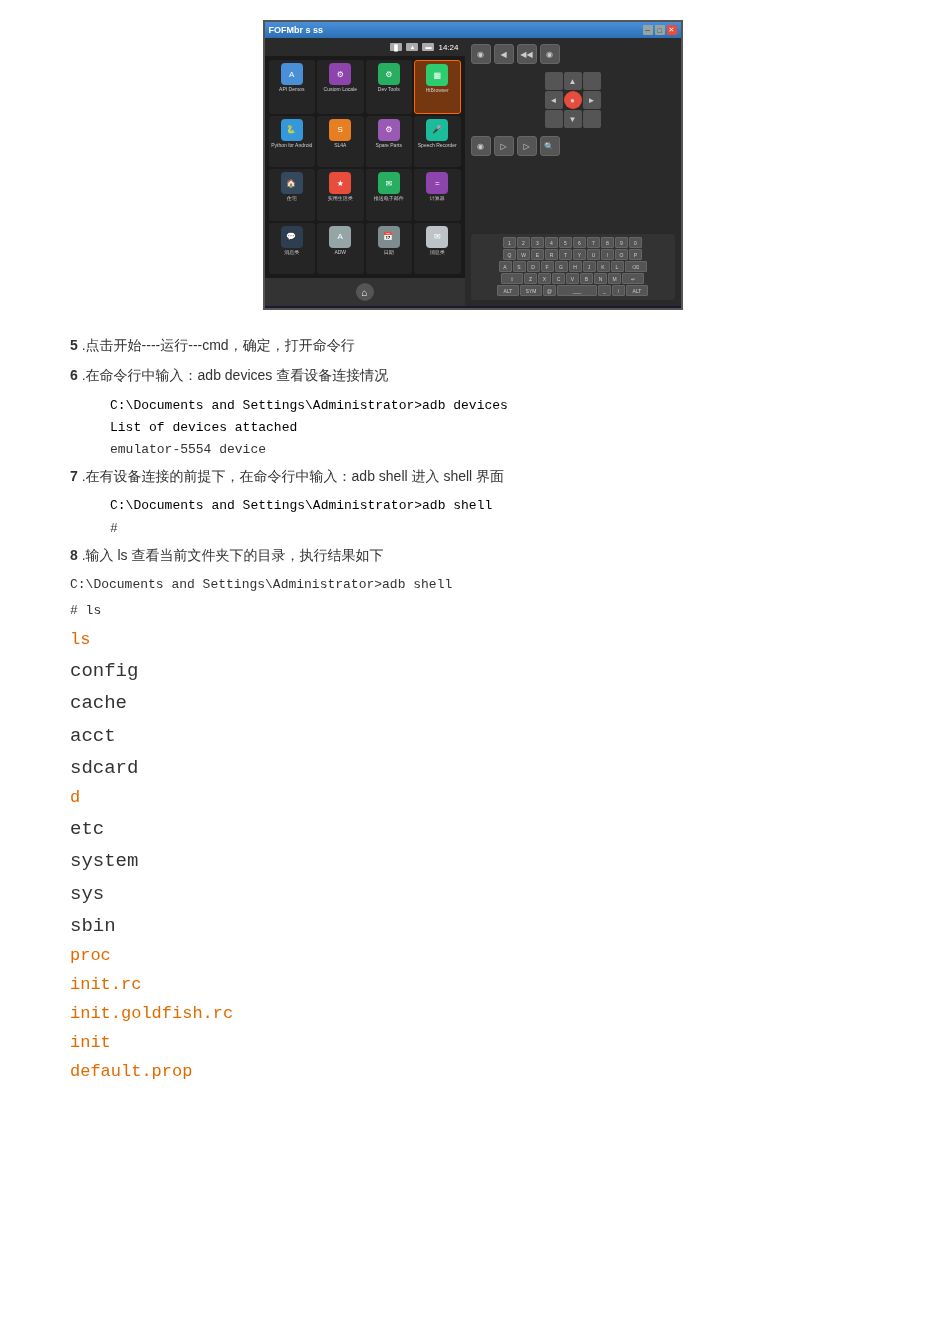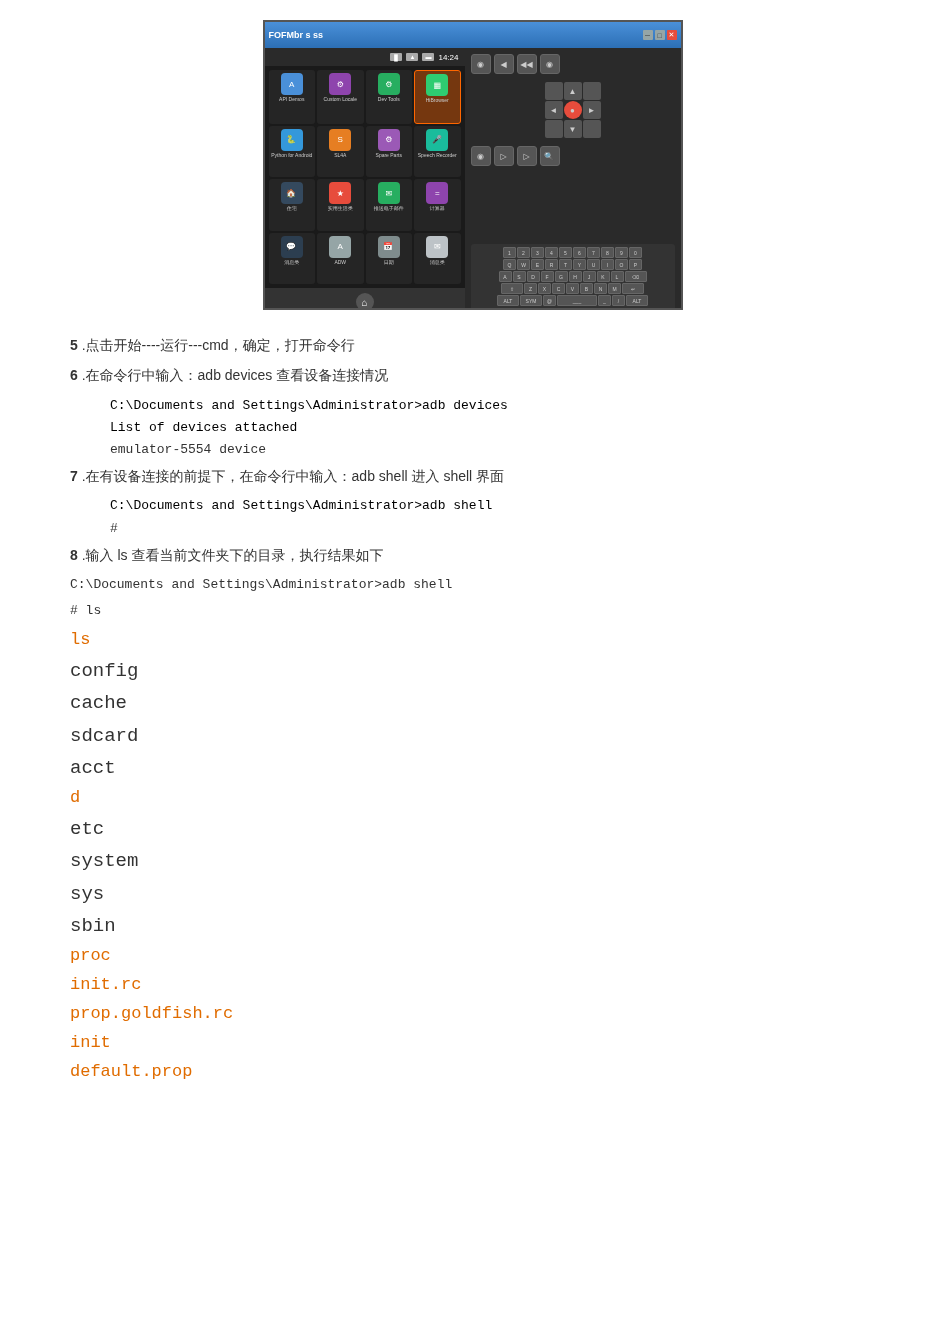--- a/index.html
+++ b/index.html
@@ -24,21 +24,21 @@
       height: 290px;
       background: #1a1a2e;
       border: 2px solid #555;
       position: relative;
       overflow: hidden;
     }
 
     
     .emu-titlebar {
       background: linear-gradient(to bottom, #4a90d9, #2c6fb5);
-      height: 26px;
+      height: 16px;
       display: flex;
       align-items: center;
       padding: 0 4px;
       justify-content: space-between;
     }
     .emu-title-text {
       color: white;
       font-size: 9px;
       font-weight: bold;
     }
@@ -512,27 +512,27 @@
     <span>.输入 ls 查看当前文件夹下的目录，执行结果如下</span>
   </div>
 
   <div class="ls-section">
     <div class="ls-command-block code-black">C:\Documents and Settings\Administrator&gt;adb shell</div>
     <div class="ls-command-block code-black"># ls</div>
 
     <span class="ls-item-orange">ls</span>
     <span class="ls-item-black">config</span>
     <span class="ls-item-black">cache</span>
+    <span class="ls-item-black">acct</span>
     <span class="ls-item-black">sdcard</span>
-    <span class="ls-item-black">acct</span>
     <span class="ls-item-orange">d</span>
     <span class="ls-item-black">etc</span>
     <span class="ls-item-black">system</span>
     <span class="ls-item-black">sys</span>
     <span class="ls-item-black">sbin</span>
     <span class="ls-item-orange">proc</span>
     <span class="ls-item-orange">init.rc</span>
-    <span class="ls-item-orange">prop.goldfish.rc</span>
+    <span class="ls-item-orange">init.goldfish.rc</span>
     <span class="ls-item-orange">init</span>
     <span class="ls-item-orange">default.prop</span>
   </div>
 
 </div>
 
 </body></html>

